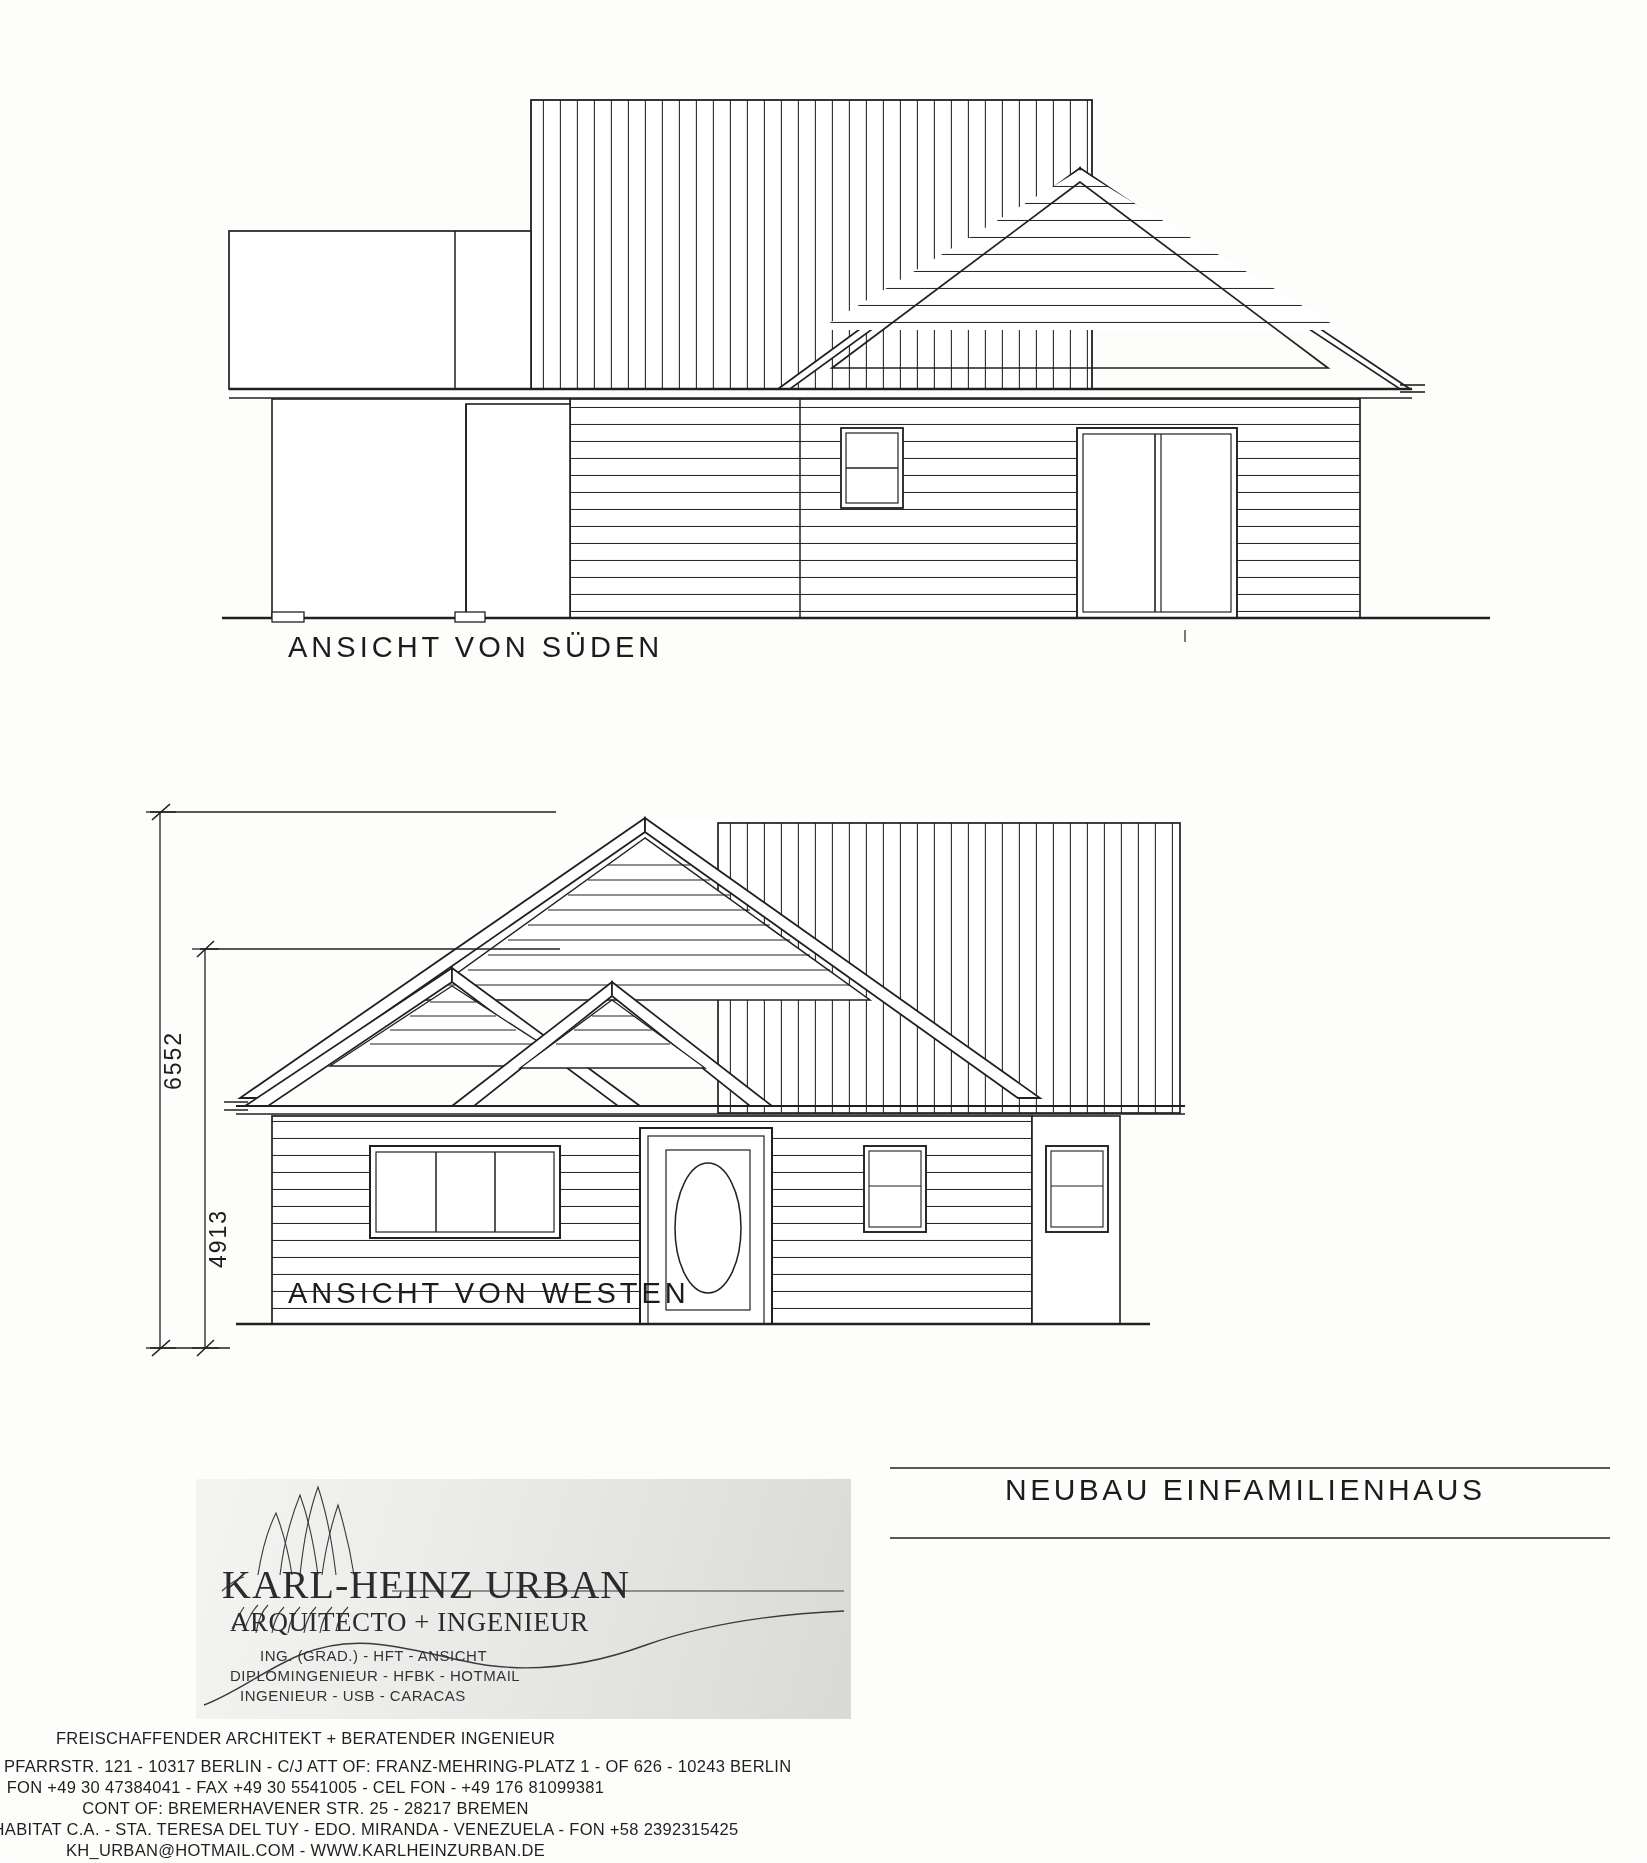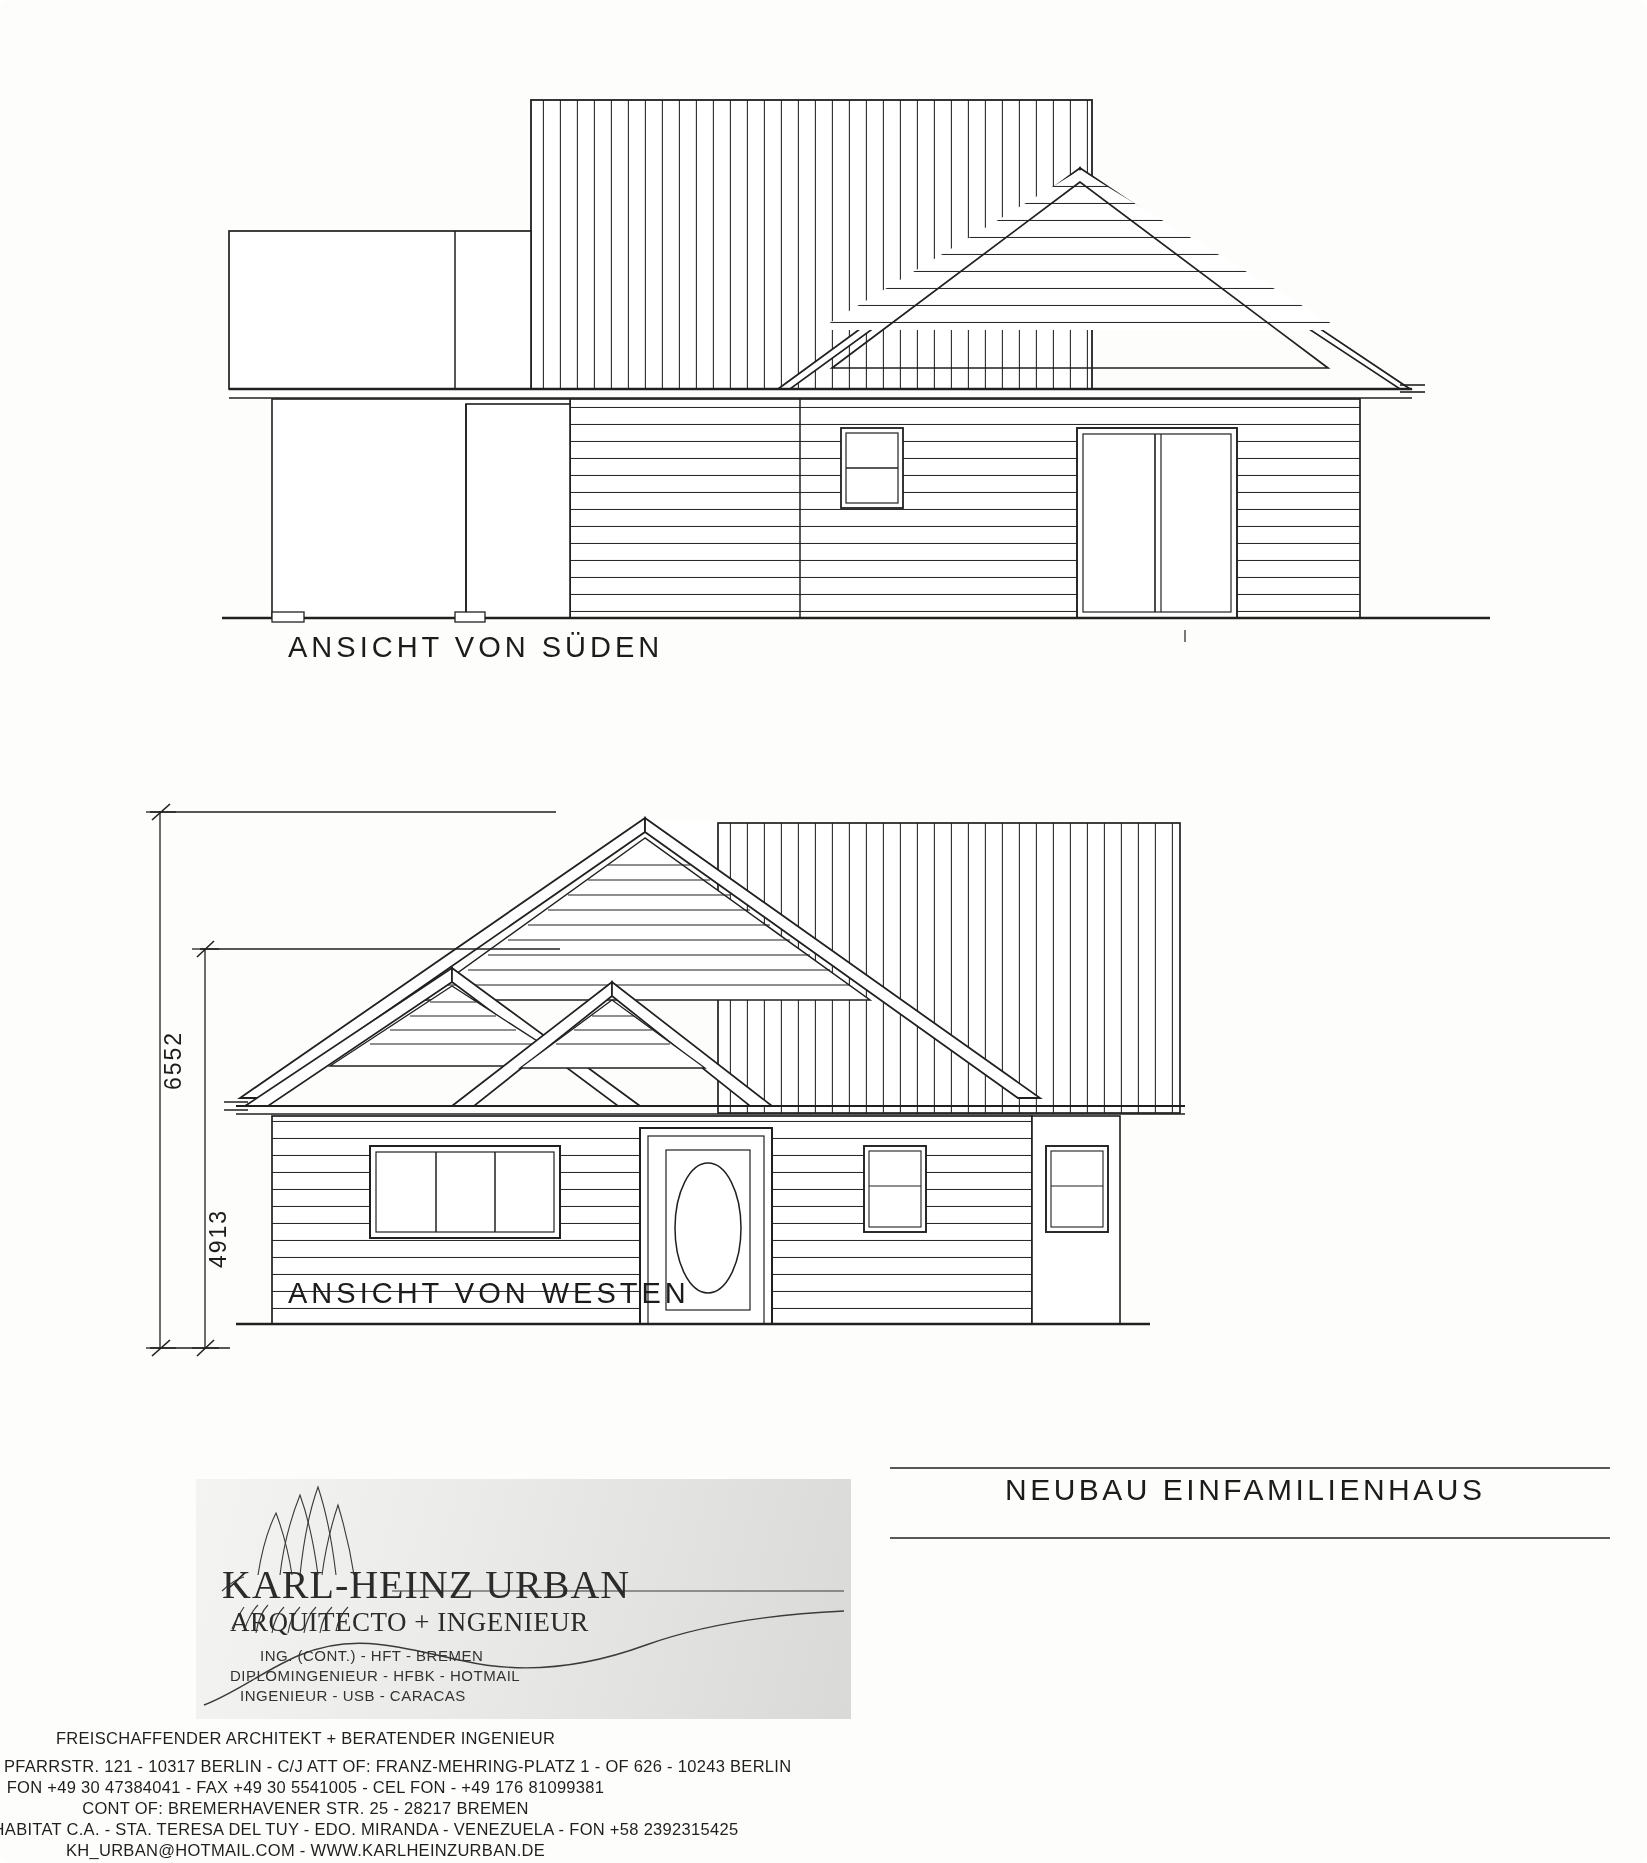--- a/index.html
+++ b/index.html
@@ -332,21 +332,21 @@
         <path d="M108 154 C110 142 114 134 120 128"></path>
         <path d="M124 154 C126 142 130 134 136 128"></path>
         <path d="M140 152 C142 142 146 134 152 128"></path>
 
         <path d="M8 226 C40 214 70 190 104 176 C160 152 210 170 268 182 C330 196 390 188 450 166 C500 148 560 136 648 132" stroke-width="1.4"></path>
         <path d="M196 112 L648 112" stroke-width="1.2"></path>
       </g>
     </svg>
     <div class="logo-name">KARL-HEINZ URBAN</div>
     <div class="logo-sub">ARQUITECTO + INGENIEUR</div>
-    <div class="logo-line" id="logo-cred-1">ING. (CONT.) - HFT - BREMEN</div>
+    <div class="logo-line" id="logo-cred-1">ING. (GRAD.) - HFT - ANSICHT</div>
     <div class="logo-line" id="logo-cred-2">DIPLOMINGENIEUR - HFBK - HOTMAIL</div>
     <div class="logo-line" id="logo-cred-3">INGENIEUR - USB - CARACAS</div>
   </div>
 
   <div class="foot" id="foot-0">FREISCHAFFENDER ARCHITEKT + BERATENDER INGENIEUR</div>
   <div class="foot" id="foot-1">HQ / POST / CORREO: PFARRSTR. 121 - 10317 BERLIN - C/J ATT OF: FRANZ-MEHRING-PLATZ 1 - OF 626 - 10243 BERLIN</div>
   <div class="foot" id="foot-2">FON +49 30 47384041 - FAX +49 30 5541005 - CEL FON - +49 176 81099381</div>
   <div class="foot" id="foot-3">CONT OF: BREMERHAVENER STR. 25 - 28217 BREMEN</div>
   <div class="foot" id="foot-4">SUBS: URBAN HABITAT C.A. - STA. TERESA DEL TUY - EDO. MIRANDA - VENEZUELA - FON +58 2392315425</div>
   <div class="foot" id="foot-5">KH_URBAN@HOTMAIL.COM  -  WWW.KARLHEINZURBAN.DE</div>

